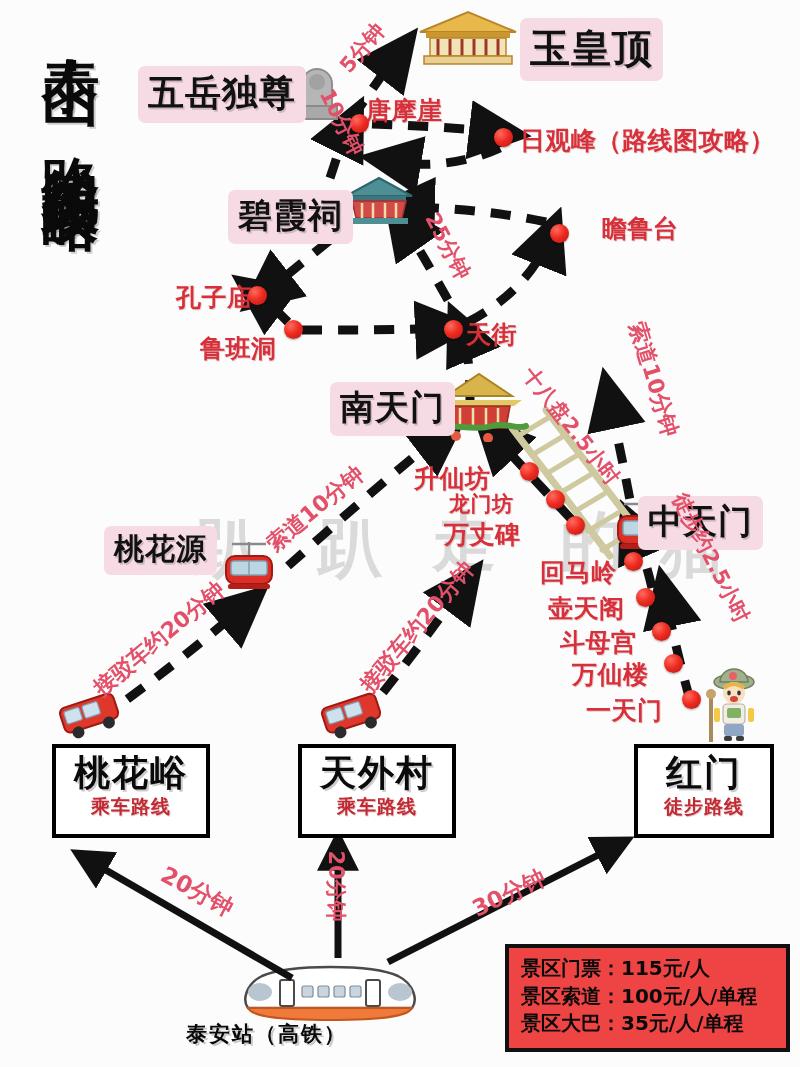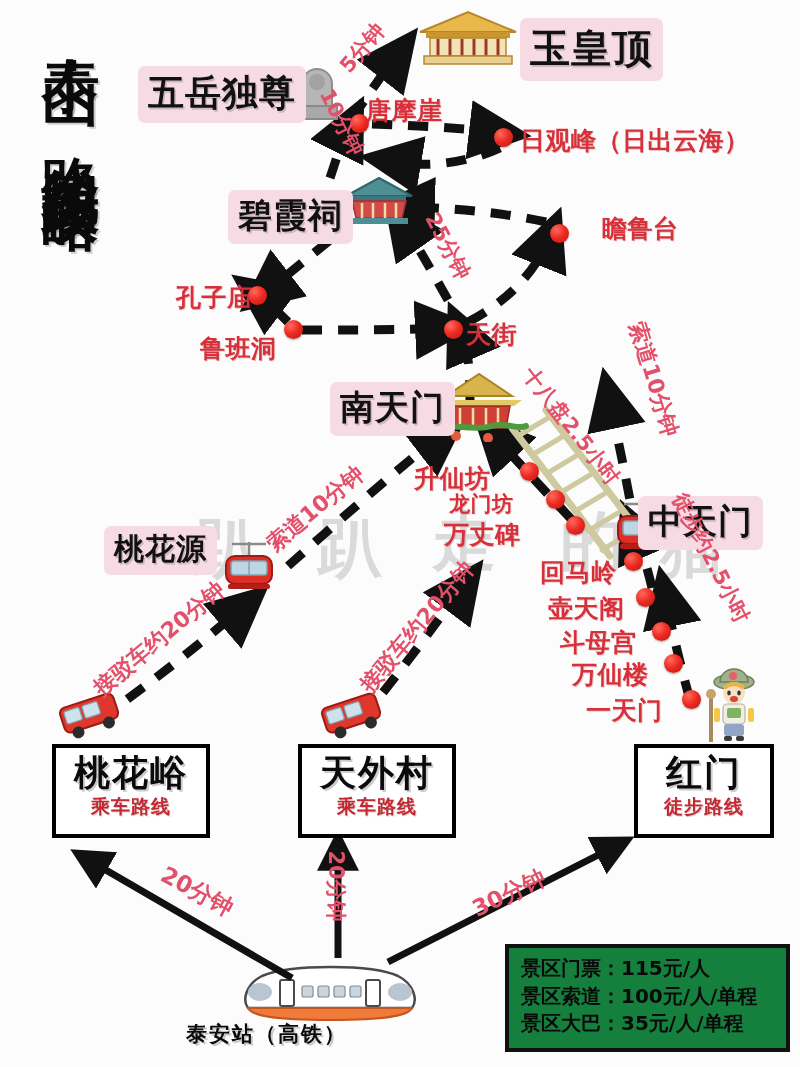--- a/index.html
+++ b/index.html
@@ -66,21 +66,21 @@
   }
   .gate .gsub{
     font-family:"DejaVu Sans",sans-serif;
     font-size:19px;font-weight:bold;color:#c22a33;
     letter-spacing:1px;margin-top:2px;
     text-shadow:1px 1px 0 rgba(120,0,0,.2);
   }
   
   #legend{
     left:505px;top:944px;width:285px;height:108px;
-    border:4px solid #111;background:#15803d;box-sizing:border-box;
+    border:4px solid #111;background:#ef4444;box-sizing:border-box;
     padding:7px 0 0 12px;
   }
   #legend div{
     font-family:"DejaVu Sans",sans-serif;
     font-size:20px;font-weight:bold;color:#0a0a0a;
     line-height:1.38;letter-spacing:0px;white-space:nowrap;
   }
   
   #station-label{
     left:186px;top:1020px;width:420px;text-align:left;
@@ -309,21 +309,21 @@
   <div class="abs hl" style="left:520px;top:18px;font-size:40px;">玉皇顶</div>
   <div class="abs hl" style="left:138px;top:66px;font-size:36px;">五岳独尊</div>
   <div class="abs hl" style="left:228px;top:190px;font-size:34px;">碧霞祠</div>
   <div class="abs hl" style="left:330px;top:382px;font-size:34px;">南天门</div>
   <div class="abs hl" style="left:638px;top:496px;font-size:34px;">中天门</div>
   <div class="abs hl" style="left:104px;top:526px;font-size:30px;">桃花源</div>
 
   <div class="abs rl" style="left:366px;top:94px;font-size:25px;">唐摩崖</div>
   <div class="abs dot" style="left:350px;top:114px;width:19px;height:19px;"></div>
 
-  <div class="abs rl" style="left:520px;top:124px;font-size:25px;">日观峰（日出云海）</div>
+  <div class="abs rl" style="left:520px;top:124px;font-size:25px;">日观峰（路线图攻略）</div>
   <div class="abs dot" style="left:494px;top:128px;width:19px;height:19px;"></div>
 
   <div class="abs rl" style="left:578px;top:212px;font-size:25px;margin-left:24px;">瞻鲁台</div>
   <div class="abs dot" style="left:550px;top:224px;width:19px;height:19px;"></div>
 
   <div class="abs rl" style="left:176px;top:281px;font-size:25px;">孔子庙</div>
   <div class="abs dot" style="left:248px;top:286px;width:19px;height:19px;"></div>
 
   <div class="abs rl" style="left:200px;top:332px;font-size:25px;">鲁班洞</div>
   <div class="abs dot" style="left:284px;top:320px;width:19px;height:19px;"></div>

